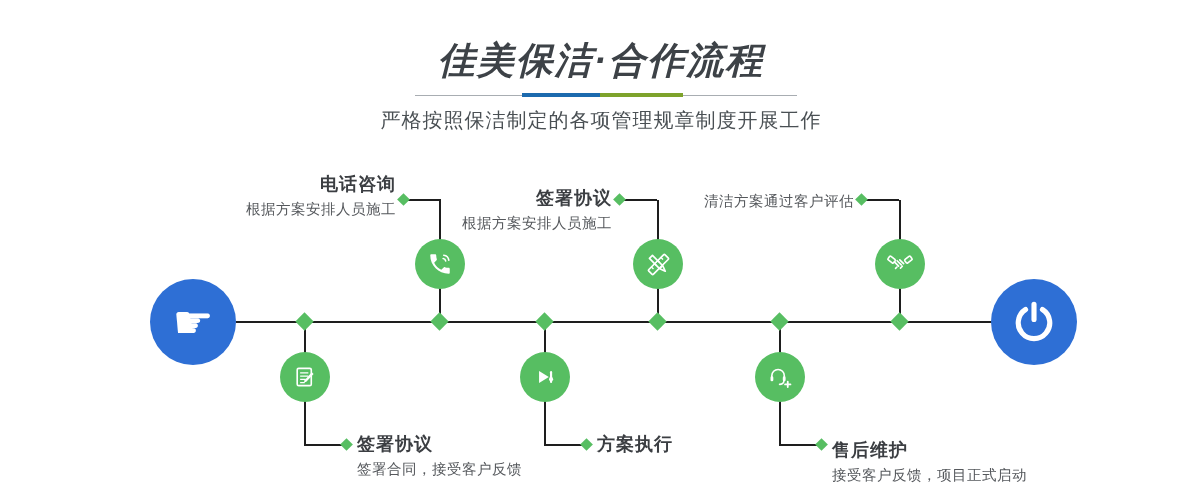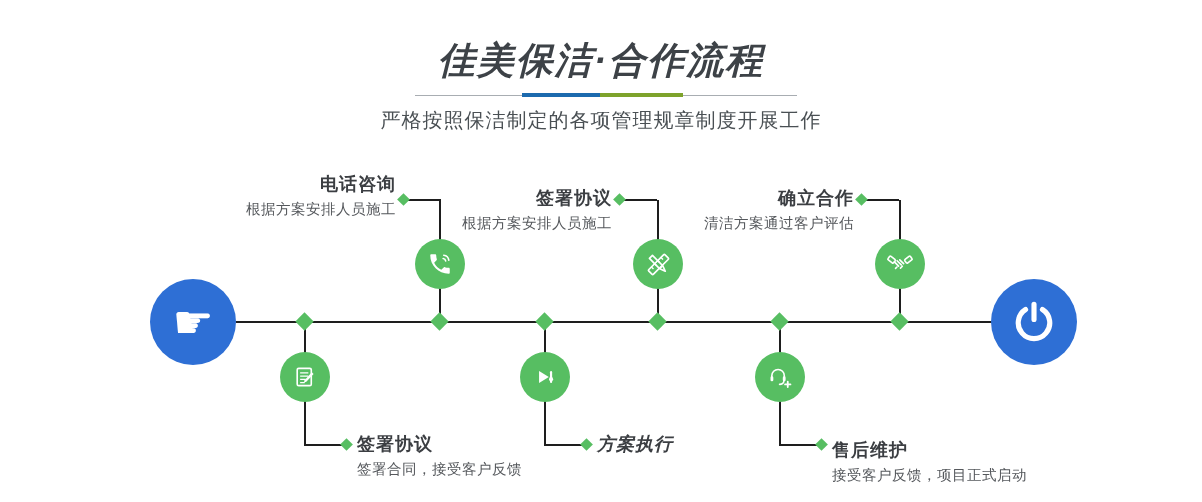--- a/index.html
+++ b/index.html
@@ -109,39 +109,38 @@
   <div class="hline" style="left:544px;top:444px;width:38px;"></div>
   <div class="dm dm-sm" style="left:582px;top:440px;"></div>
   <div class="dm dm-big" style="left:538px;top:315px;"></div>
   <div class="circle green" style="left:520px;top:352px;">
     <svg viewBox="0 0 24 24" width="26" height="26">
       <path d="M6.5 6.5v11l9-5.5z" fill="#fff"></path>
       <rect x="16.6" y="6.5" width="2" height="11" rx="1" fill="#fff"></rect>
       <circle cx="17.6" cy="14" r="1.9" fill="#fff"></circle>
     </svg>
   </div>
-  <div class="step-label bottom" style="top:433px;left:597px;font-style:italic;">
+  <div class="step-label bottom" style="top:433px;left:597px;">
     <div class="step-title">方案执行</div>
   </div>
 
   <div class="vline" style="left:899px;top:200px;height:122px;"></div>
   <div class="hline" style="left:864px;top:199px;width:35px;"></div>
   <div class="dm dm-sm" style="left:857px;top:195px;"></div>
   <div class="dm dm-big" style="left:893px;top:315px;"></div>
   <div class="circle green" style="left:875px;top:239px;">
     <svg viewBox="0 0 24 24" width="28" height="28">
       <g fill="none" stroke="#fff" stroke-width="1.4" stroke-linecap="round" stroke-linejoin="round">
         <rect x="1.8" y="6.4" width="6" height="3.8" rx="0.9" transform="rotate(38 4.8 8.3)"></rect>
         <rect x="16.2" y="6.4" width="6" height="3.8" rx="0.9" transform="rotate(-38 19.2 8.3)"></rect>
         <path d="M7.2 10.2l3.6 3.6M9.5 9.2l3.6 3.6M11.8 8.4l3.3 3.3M14 13.9l-1.6 1.6M9.4 14.6l-1.2 1.2"></path>
       </g>
     </svg>
   </div>
   <div class="step-label top" style="top:187px;right:348px;">
-    <div class="step-title">确立合作</div>
     <div class="step-desc">清洁方案通过客户评估</div>
   </div>
 
   <div class="vline" style="left:779px;top:322px;height:124px;"></div>
   <div class="hline" style="left:779px;top:444px;width:38px;"></div>
   <div class="dm dm-sm" style="left:817px;top:440px;"></div>
   <div class="dm dm-big" style="left:773px;top:315px;"></div>
   <div class="circle green" style="left:755px;top:352px;">
     <svg viewBox="0 0 26 26" width="28" height="28">
       <g fill="none" stroke="#fff" stroke-width="1.5" stroke-linecap="round">

